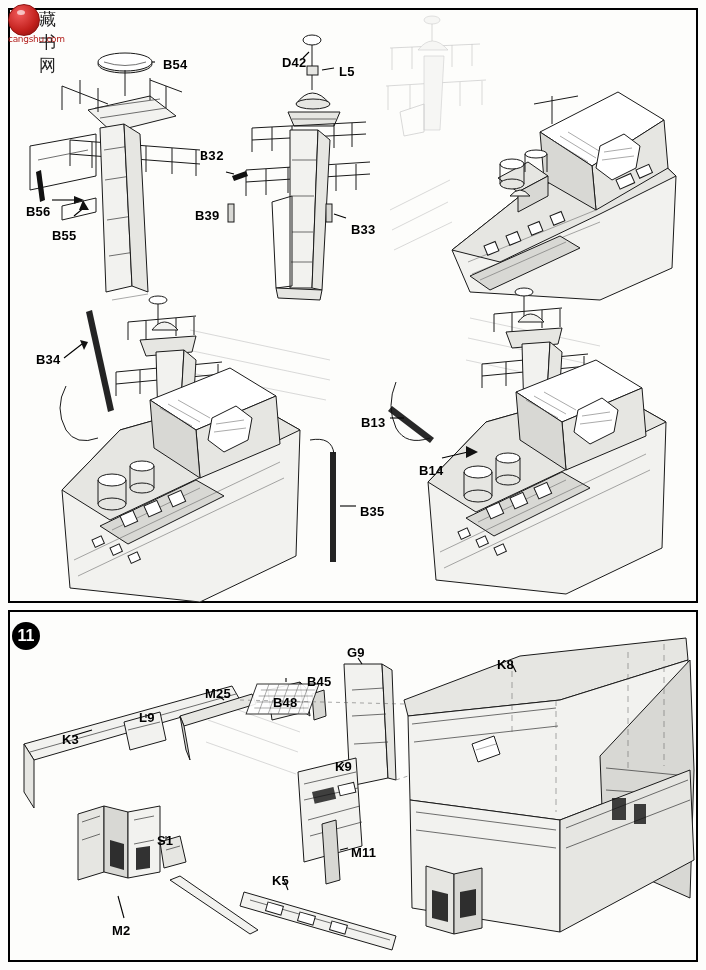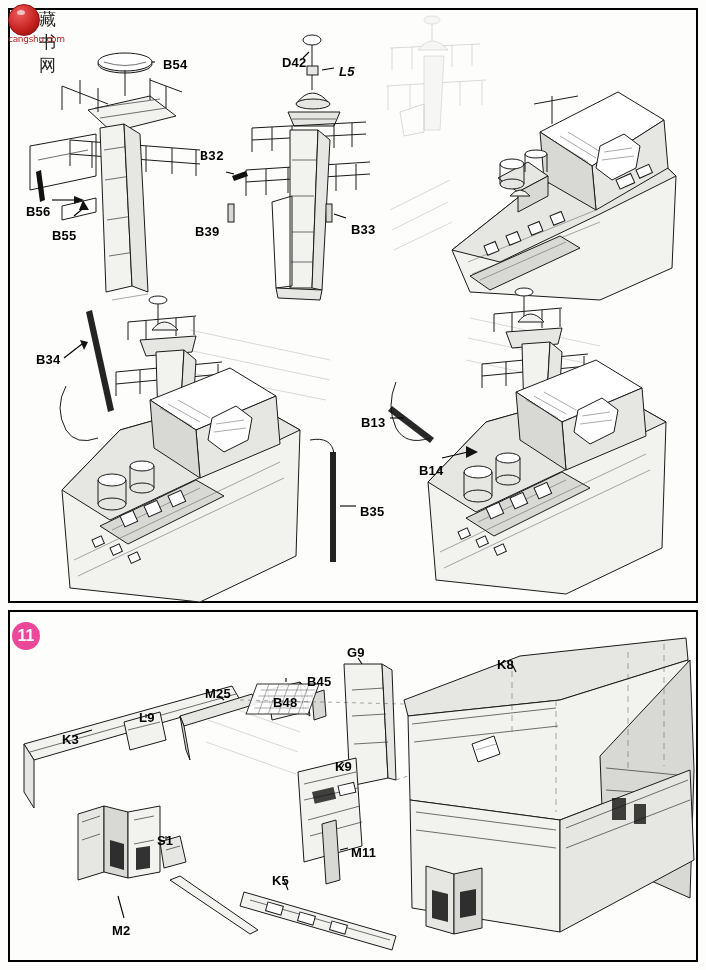--- a/index.html
+++ b/index.html
@@ -73,21 +73,21 @@
   #frame-top { left: 8px; top: 8px; width: 690px; height: 595px; }
   #frame-bottom { left: 8px; top: 610px; width: 690px; height: 352px; }
 
   
   .step-badge {
     position: absolute;
     left: 12px;
     top: 622px;
     width: 28px; height: 28px;
     border-radius: 50%;
-    background: #ec4899;
+    background: #000000;
     color: #fff;
     font-size: 16px;
     font-weight: bold;
     display: flex;
     align-items: center;
     justify-content: center;
     font-family: "Liberation Sans", sans-serif;
     z-index: 30;
   }
 
@@ -528,23 +528,23 @@
       <path class="ln-vthin" stroke-dasharray="4 4" d="M240 700 L404 704"></path>
       <path class="ln-vthin" stroke-dasharray="4 4" d="M396 780 L408 776"></path>
     </g>
 
   </svg>
 
   <div class="plabel" style="left:163px; top:57px;">B54</div>
   <div class="plabel" style="left:26px;  top:204px;">B56</div>
   <div class="plabel" style="left:52px;  top:228px;">B55</div>
   <div class="plabel" style="left:282px; top:55px;">D42</div>
-  <div class="plabel" style="left:339px; top:64px;font-style:italic;">L5</div>
+  <div class="plabel" style="left:339px; top:64px;">L5</div>
   <div class="plabel" style="left:200px; top:149px;font-family:Liberation Mono, monospace;">B32</div>
-  <div class="plabel" style="left:195px; top:208px;margin-top:16px;">B39</div>
+  <div class="plabel" style="left:195px; top:208px;">B39</div>
   <div class="plabel" style="left:351px; top:222px;">B33</div>
   <div class="plabel" style="left:36px;  top:352px;">B34</div>
   <div class="plabel" style="left:360px; top:504px;text-align:right;">B35</div>
   <div class="plabel" style="left:361px; top:415px;">B13</div>
   <div class="plabel" style="left:419px; top:463px;">B14</div>
 
   <div class="plabel" style="left:62px;  top:732px;">K3</div>
   <div class="plabel" style="left:139px; top:710px;">L9</div>
   <div class="plabel" style="left:205px; top:686px;">M25</div>
   <div class="plabel" style="left:273px; top:665px;margin-top:30px;">B48</div>

